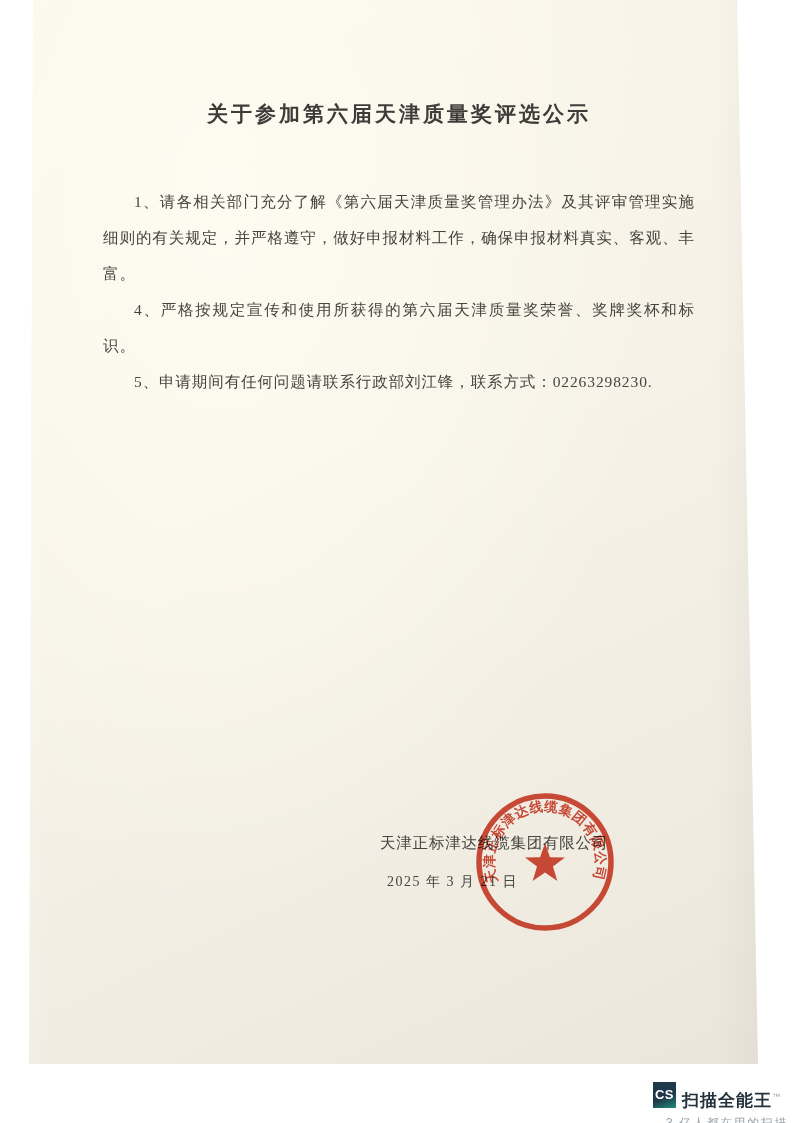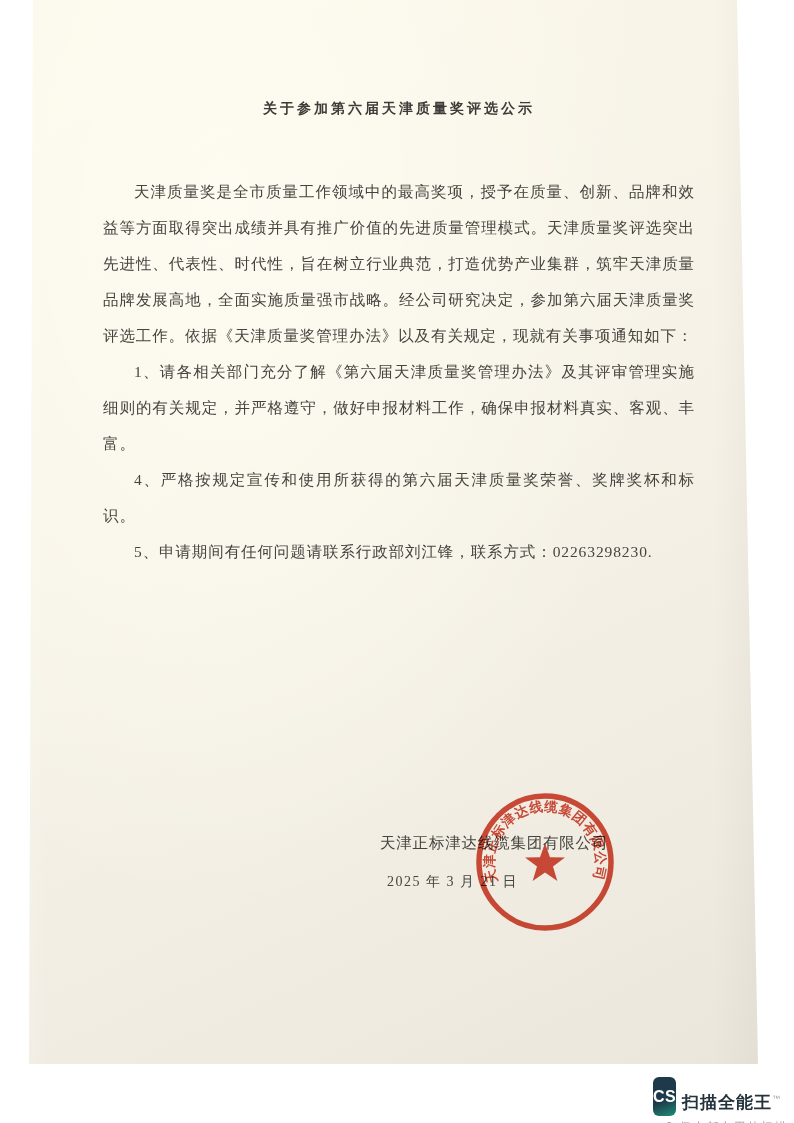--- a/index.html
+++ b/index.html
@@ -17,21 +17,21 @@
       linear-gradient(to right, rgba(255,255,255,0.35) 0%, rgba(255,255,255,0) 6%),
       linear-gradient(to right, rgba(175,170,158,0) 90%, rgba(175,170,158,0.22) 100%),
       linear-gradient(155deg, #faf6e9 0%, #f6f2e7 45%, #efebe1 78%, #e8e4da 100%);
   }
 
   .doc {
     position: absolute; left: 103px; top: 100px; width: 592px;
     color: #44423e;
   }
   .doc-title {
-    font-size: 14px; font-weight: 600; letter-spacing: 3px;
+    font-size: 21px; font-weight: 600; letter-spacing: 3px;
     text-align: center; color: #3e3c38; margin-bottom: 56px;
   }
   .para {
     font-size: 15.5px; line-height: 36px; letter-spacing: 0.9px;
     text-align: justify; text-indent: 2em; color: #46443f;
   }
 
   .signature-company {
     position: absolute; left: 380px; top: 833px;
     font-size: 15.5px; letter-spacing: 0.8px; color: #46443f;
@@ -48,39 +48,38 @@
   .stamp text {
     font-family: "Liberation Serif", "DejaVu Serif", serif;
     font-size: 13.5px; font-weight: 600; fill: #cf3f2b; letter-spacing: 1px;
   }
 
   
   .badge { position: absolute; left: 653px; top: 1077px; width: 130px;
            font-family: "Liberation Sans", "DejaVu Sans", sans-serif; }
   .badge-row { display: flex; align-items: center; gap: 6px; }
   .badge-icon {
-    width: 23px; height: 39px; border-radius: 6px; flex: 0 0 auto;
+    width: 23px; height: 26px; border-radius: 0; flex: 0 0 auto;
     background: linear-gradient(160deg, #1d394a 0%, #1d394a 58%, #1f9e80 108%);
-    color: #ffffff; font-size: 16px; font-weight: 700;
+    color: #ffffff; font-size: 13px; font-weight: 700;
     display: flex; align-items: center; justify-content: center; letter-spacing: 0.5px;
   }
   .badge-name { font-size: 17px; font-weight: 700; color: #24323c; letter-spacing: 1px; white-space: nowrap; margin-top: 12px; }
   .badge-tm { font-size: 8px; color: #9aa4ab; vertical-align: super; font-weight: 400; }
   .badge-tagline { margin-top: 3px; margin-left: 13px; font-size: 12px; color: #97a2a9; letter-spacing: 1.6px; white-space: nowrap; }
 </style>
 </head>
 <body>
 
 <div class="page">
 
   <div class="paper"></div>
 
   <div class="doc">
     <h1 class="doc-title">关于参加第六届天津质量奖评选公示</h1>
-    <p class="para">天津质量奖是全市质量工作领域中的最高奖项，授予在质量、创新、品牌和效益等方面取得突出成绩并具有推广价值的先进质量管理模式。天津质量奖评选突出先进性、代表性、时代性，旨在树立行业典范，打造优势产业集群，筑牢天津质量品牌发展高地，全面实施质量强市战略。经公司研究决定，参加第六届天津质量奖评选工作。依据《天津质量奖管理办法》以及有关规定，现就有关事项通知如下：</p>
     <p class="para">1、请各相关部门充分了解《第六届天津质量奖管理办法》及其评审管理实施细则的有关规定，并严格遵守，做好申报材料工作，确保申报材料真实、客观、丰富。</p>
     <p class="para">4、严格按规定宣传和使用所获得的第六届天津质量奖荣誉、奖牌奖杯和标识。</p>
     <p class="para">5、申请期间有任何问题请联系行政部刘江锋，联系方式：02263298230.</p>
   </div>
 
   <div class="signature-company">天津正标津达线缆集团有限公司</div>
   <div class="signature-date">2025 年 3 月 21 日</div>
 
   <svg class="stamp" viewBox="0 0 150 150" xmlns="http://www.w3.org/2000/svg">
     <circle cx="75" cy="75" r="66" fill="none" stroke="#cf3f2b" stroke-width="5.5"></circle>

